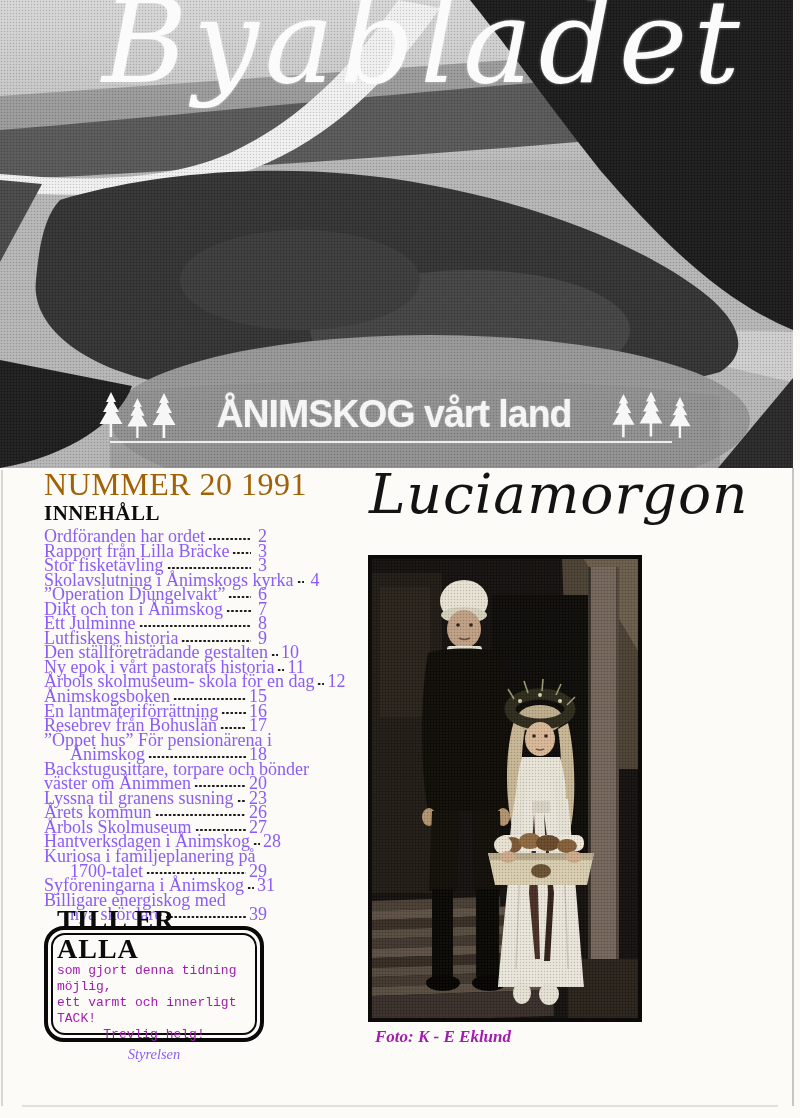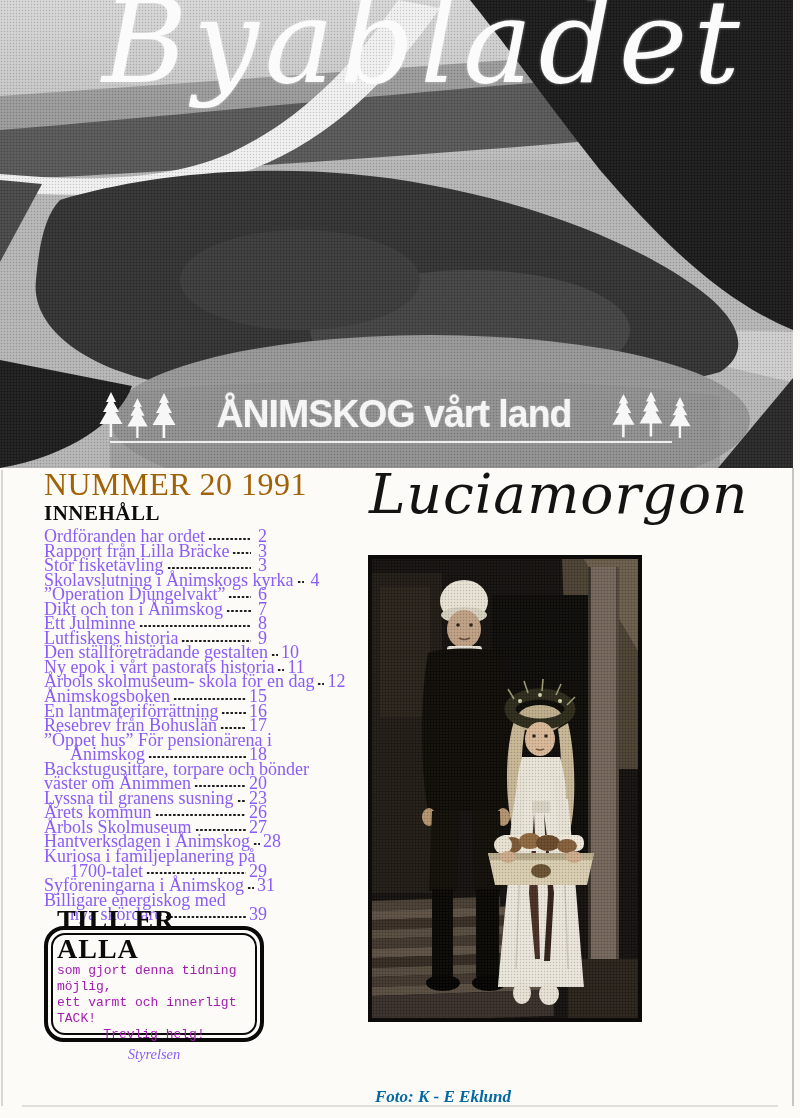--- a/index.html
+++ b/index.html
@@ -35,21 +35,21 @@
     background-image:radial-gradient(circle,#1b1b1b 1px,transparent 1.3px);
     background-size:4.3px 4.3px;background-repeat:repeat-x;background-position:left bottom;}
   .toc-row .pg{text-align:right;min-width:13px;}
 
   
   .article-title{position:absolute;left:369px;top:462px;font-family:"DejaVu Serif",serif;font-style:italic;
     font-size:55px;letter-spacing:1px;color:#131313;}
   .lucia-photo{position:absolute;left:368px;top:555px;width:274px;height:467px;box-sizing:border-box;
     border:4px solid #0d0b09;background:#181410;overflow:hidden;}
   .lucia-photo svg{position:absolute;inset:0;}
-  .photo-caption{position:absolute;left:375px;top:1087px;font-size:17px;font-weight:700;font-style:italic;color:#0369a1;}
+  .photo-caption{position:absolute;left:375px;top:1027px;font-size:17px;font-weight:700;font-style:italic;color:#a21caf;}
 
   
   .thanks-box{position:absolute;left:44px;top:926px;width:220px;height:116px;box-sizing:border-box;
     border:4px solid #090909;border-radius:20px;padding:3px;background:#fcfbf8;}
   .thanks-inner{width:100%;height:100%;box-sizing:border-box;border:2px solid #090909;border-radius:14px;
     display:flex;flex-direction:column;align-items:center;justify-content:center;padding:14px 4px;}
   .thanks-title{font-size:28px;font-weight:700;letter-spacing:1px;line-height:1.05;color:#0b0b0b;}
   .thanks-line{font-size:13px;line-height:16px;color:#a21caf;font-family:Liberation Mono, monospace;}
   .thanks-sig{font-size:14.5px;font-style:italic;margin-top:3px;color:#8b5cf6;}
 

